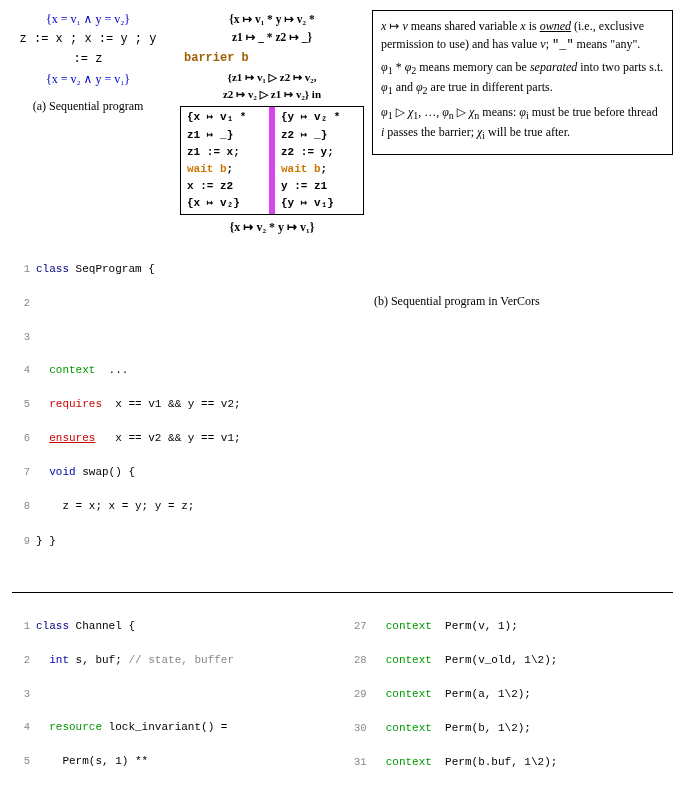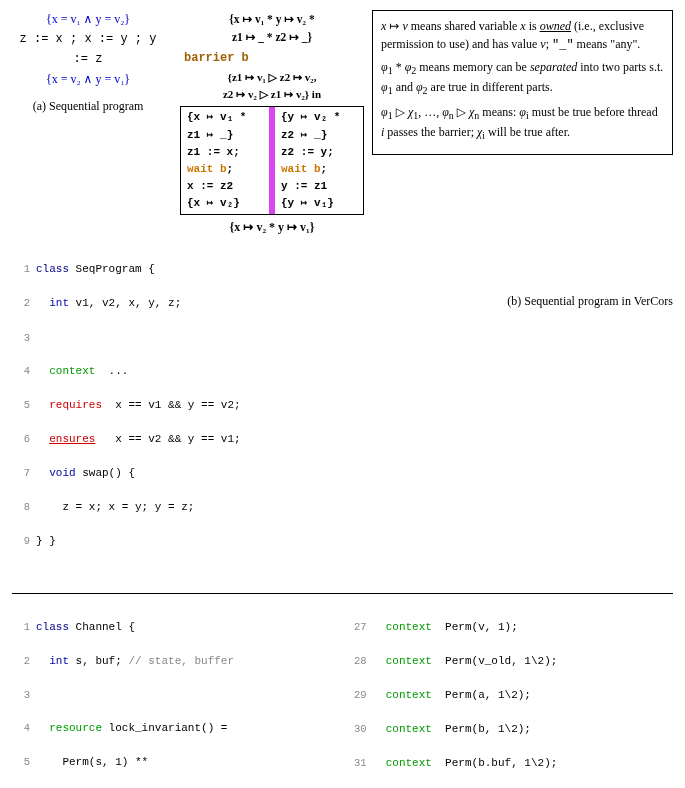--- a/index.html
+++ b/index.html
@@ -173,30 +173,30 @@
       <p><span style="font-style:italic;">x</span> ↦ <span style="font-style:italic;">v</span> means shared variable <span style="font-style:italic;">x</span> is <span style="text-decoration:underline; font-style:italic;">owned</span> (i.e., exclusive permission to use) and has value <span style="font-style:italic;">v</span>; <span style="font-family:'Courier New',monospace;">"_"</span> means "any".</p>
       <p><span style="font-style:italic;">φ</span><sub>1</sub> * <span style="font-style:italic;">φ</span><sub>2</sub> means memory can be <span style="font-style:italic;">separated</span> into two parts s.t. <span style="font-style:italic;">φ</span><sub>1</sub> and <span style="font-style:italic;">φ</span><sub>2</sub> are true in different parts.</p>
       <p><span style="font-style:italic;">φ</span><sub>1</sub> ▷ <span style="font-style:italic;">χ</span><sub>1</sub>, …, <span style="font-style:italic;">φ</span><sub>n</sub> ▷ <span style="font-style:italic;">χ</span><sub>n</sub> means: <span style="font-style:italic;">φ</span><sub>i</sub> must be true before thread <span style="font-style:italic;">i</span> passes the barrier; <span style="font-style:italic;">χ</span><sub>i</sub> will be true after.</p>
     </div>
 
   </div>
 
   <div style="display:flex; flex-direction:row; margin-bottom:6px;">
     <div class="code-block" style="font-size:11px; line-height:1.55;">
 <div class="line"><span class="ln">1</span><span class="lc"><span class="kw-class" style="color:#000080;">class</span> SeqProgram {</span></div>
-<div class="line"><span class="ln">2</span><span class="lc">  <span class="kw-int" style="color:#0000aa;">int</span> v1, v2, x, y, z;</span></div>
+<div class="line"><span class="ln">2</span></div>
 <div class="line"><span class="ln">3</span><span class="lc"></span></div>
 <div class="line"><span class="ln">4</span><span class="lc">  <span class="kw-context" style="color:#009900;">context</span>  ...</span></div>
 <div class="line"><span class="ln">5</span><span class="lc">  <span class="kw-requires" style="color:#cc0000;">requires</span>  x == v1 &amp;&amp; y == v2;</span></div>
 <div class="line"><span class="ln">6</span><span class="lc">  <span class="kw-ensures" style="color:#cc0000;">ensures</span>   x == v2 &amp;&amp; y == v1;</span></div>
 <div class="line"><span class="ln">7</span><span class="lc">  <span class="kw-void" style="color:#0000aa;">void</span> swap() {</span></div>
 <div class="line"><span class="ln">8</span><span class="lc">    z = x; x = y; y = z;</span></div>
 <div class="line"><span class="ln">9</span><span class="lc">} }</span></div>
     </div>
-    <div style="flex:1; text-align:right; padding-top:50px; font-size:12px;">(b) Sequential program in VerCors</div>
+    <div style="flex:1; text-align:center; padding-top:50px; font-size:12px;">(b) Sequential program in VerCors</div>
   </div>
 
   <hr class="divider">
 
   <div class="bottom-section">
 
     <div class="code-col">
       <div class="code-block">
 <div class="line"><span class="ln">1</span><span class="lc"><span style="color:#000080;">class</span> Channel {</span></div>
 <div class="line"><span class="ln">2</span><span class="lc">  <span style="color:#0000aa;">int</span> s, buf; <span class="comment">// state, buffer</span></span></div>

